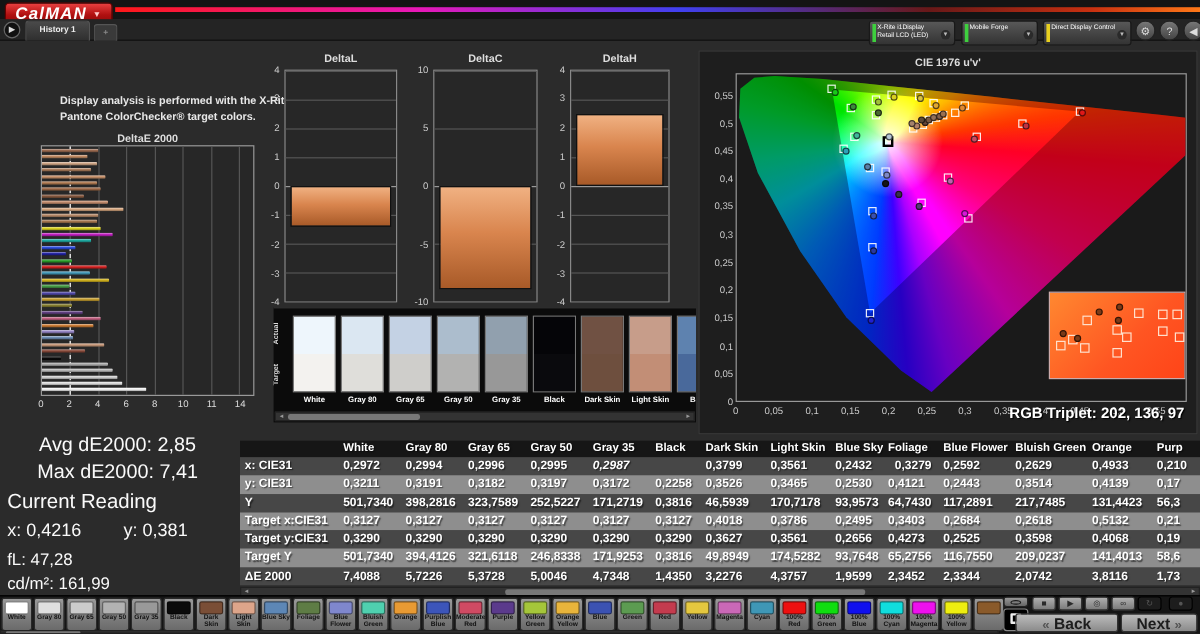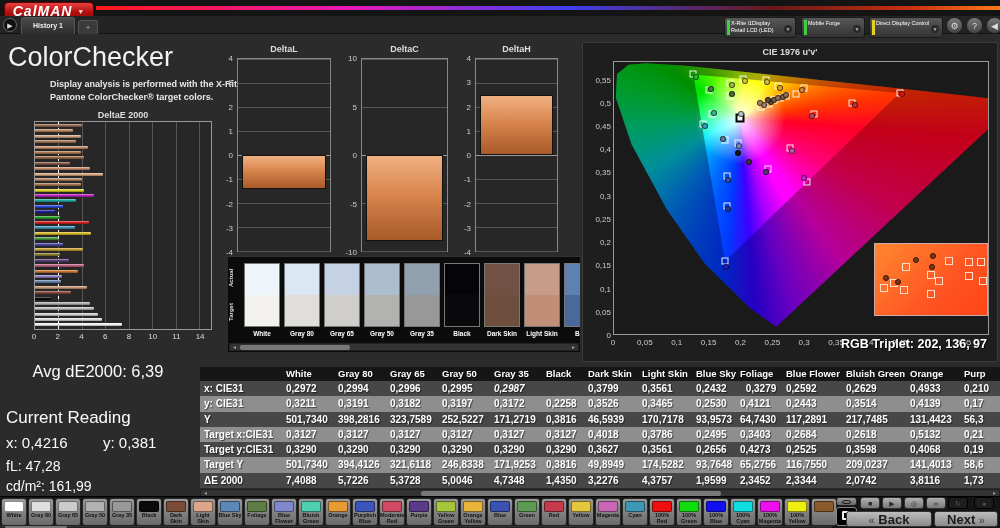--- a/index.html
+++ b/index.html
@@ -165,21 +165,20 @@
         <div>Direct Display Control</div>
         <div class="ddcaret">▼</div>
       </div>
     </div>
   <div id="topbtns">
       <div class="roundbtn" style="left: 946px;">⚙</div>
       <div class="roundbtn" style="left: 966px;">?</div>
       <div class="roundbtn" style="left: 986px;">◀</div>
     </div>
 
-  <div id="cc-title">ColorChecker</div>
   <div id="cc-sub">Display analysis is performed with the X-Rite/ Pantone ColorChecker® target colors.</div>
   <div id="de-title">DeltaE 2000</div>
   <div id="de-plot">
     <div id="de-grid">
         <div class="vline" style="left: 13.3333%;"></div>
         <div class="vline" style="left: 26.6667%;"></div>
         <div class="vline" style="left: 40%;"></div>
         <div class="vline" style="left: 53.3333%;"></div>
         <div class="vline" style="left: 66.6667%;"></div>
         <div class="vline" style="left: 80%;"></div>
@@ -466,21 +465,22 @@
         <div class="cie-xlab" style="left: 221.186px;">0,3</div>
         <div class="cie-xlab" style="left: 253.051px;">0,35</div>
         <div class="cie-xlab" style="left: 284.915px;">0,4</div>
         <div class="cie-xlab" style="left: 316.78px;">0,45</div>
         <div class="cie-xlab" style="left: 348.644px;">0,5</div>
         <div class="cie-xlab" style="left: 380.508px;">0,55</div>
       </div>
     <div id="rgb-label">RGB Triplet: 202, 136, 97</div>
   </div>
 
-  <div class="stat-big" style="top:362px;">Avg dE2000: 6,39</div>
+  <div class="stat-big" style="top:362px;">Avg dE2000: 2,85</div>
+  <div class="stat-big" style="top:384px;">Max dE2000: 7,41</div>
   <div id="stat-cur">Current Reading</div>
   <div class="stat-md" style="left:6px; top:434px;">x: 0,4216</div>
   <div class="stat-md" style="left:103px; top:434px;">y: 0,381</div>
   <div class="stat-sm" style="top:458px;">fL: 47,28</div>
   <div class="stat-sm" style="top:478px;">cd/m²: 161,99</div>
 
   <div id="cc-table">
       <div class="t-row t-head">
         <div class="t-cell" style="width: 82px;"></div>
         <div class="t-cell" style="width: 52px;">White</div>

